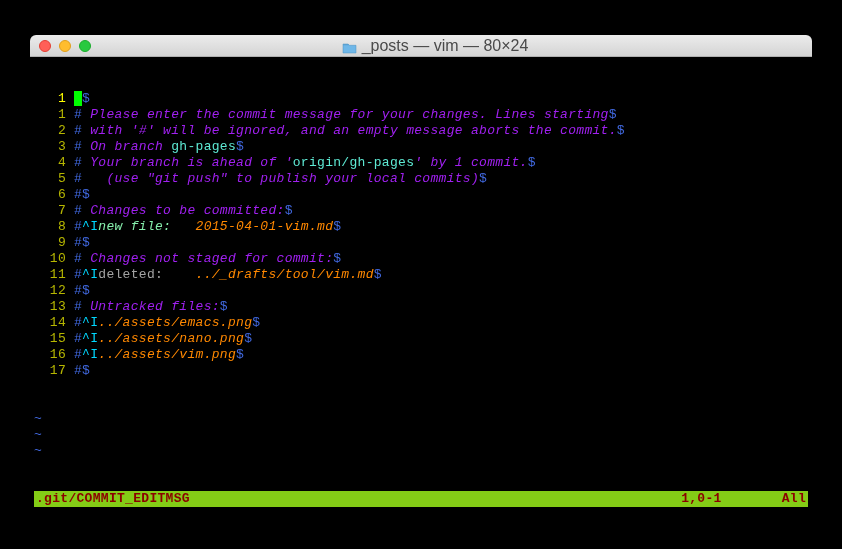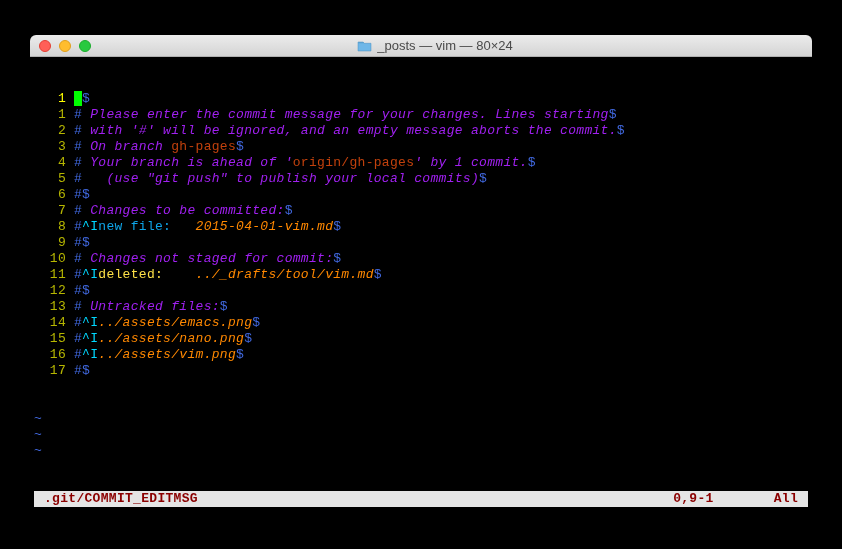--- a/index.html
+++ b/index.html
@@ -43,21 +43,21 @@
     .yellow { background: #ffbd2e; border: 0.5px solid #e09e1a; }
     .green { background: #28c940; border: 0.5px solid #1aad2b; }
     .title-center {
       position: absolute;
       left: 0; right: 0;
       display: flex;
       justify-content: center;
       align-items: center;
       gap: 5px;
       font-family: -apple-system, "Helvetica Neue", Arial, sans-serif;
-      font-size: 13px;
+      font-size: 16px;
       color: #4a4a4a;
       pointer-events: none;
       padding-left: 28px;
     }
     .folder-icon {
       width: 15px;
       height: 12px;
       display: inline-block;
     }
     .terminal {
@@ -77,32 +77,32 @@
       flex-shrink: 0;
     }
     .cursor-line .lnum { color: #ffff00; }
     .eol { color: #4169e1; }
     .hash { color: #4169e1; }
     .blockcursor {
       background: #00ff00;
       color: #000;
     }
     .comment { color: #a020f0; font-style: italic; }
-    .branch { color: #c2410c; }
+    .branch { color: #5eead4; }
     .listchar { color: #00d7ff; }
-    .newfile { color: #0ea5e9; }
-    .deleted { color: #fde047; }
+    .newfile { color: #86efac; font-style: italic; }
+    .deleted { color: #a3a3a3; }
     .filepath { color: #ff8800; font-style: italic; }
     .tilde { color: #4169e1; }
     .statusline {
-      background: #e5e5e5;
+      background: #84cc16;
       color: #8b0000;
       font-weight: bold;
       display: flex;
-      padding: 0 10px;
+      padding: 0 2px;
       line-height: 16px;
     }
     .status-left { flex: 1; }
     .status-mid { padding-right: 60px; }
     .status-right { }
     .blank { height: 14px; }
   </style>
 </head>
 <body>
 
@@ -122,18 +122,18 @@
       </span>
       <span>_posts — vim — 80×24</span>
     </div>
   </div>
 
   <div class="terminal">
     <div id="lines-container"><div class="row cursor-line"><span class="lnum">1</span><span><span class="blockcursor"> </span><span class="eol">$</span></span></div><div class="row"><span class="lnum">1</span><span><span class="hash">#</span><span class="comment"> Please enter the commit message for your changes. Lines starting</span><span class="eol">$</span></span></div><div class="row"><span class="lnum">2</span><span><span class="hash">#</span><span class="comment"> with '#' will be ignored, and an empty message aborts the commit.</span><span class="eol">$</span></span></div><div class="row"><span class="lnum">3</span><span><span class="hash">#</span><span class="comment"> On branch </span><span class="branch">gh-pages</span><span class="eol">$</span></span></div><div class="row"><span class="lnum">4</span><span><span class="hash">#</span><span class="comment"> Your branch is ahead of '</span><span class="branch">origin/gh-pages</span><span class="comment">' by 1 commit.</span><span class="eol">$</span></span></div><div class="row"><span class="lnum">5</span><span><span class="hash">#</span><span class="comment">   (use "git push" to publish your local commits)</span><span class="eol">$</span></span></div><div class="row"><span class="lnum">6</span><span><span class="hash">#</span><span class="eol">$</span></span></div><div class="row"><span class="lnum">7</span><span><span class="hash">#</span><span class="comment"> Changes to be committed:</span><span class="eol">$</span></span></div><div class="row"><span class="lnum">8</span><span><span class="hash">#</span><span class="listchar">^I</span><span class="newfile">new file:   </span><span class="filepath">2015-04-01-vim.md</span><span class="eol">$</span></span></div><div class="row"><span class="lnum">9</span><span><span class="hash">#</span><span class="eol">$</span></span></div><div class="row"><span class="lnum">10</span><span><span class="hash">#</span><span class="comment"> Changes not staged for commit:</span><span class="eol">$</span></span></div><div class="row"><span class="lnum">11</span><span><span class="hash">#</span><span class="listchar">^I</span><span class="deleted">deleted:    </span><span class="filepath">../_drafts/tool/vim.md</span><span class="eol">$</span></span></div><div class="row"><span class="lnum">12</span><span><span class="hash">#</span><span class="eol">$</span></span></div><div class="row"><span class="lnum">13</span><span><span class="hash">#</span><span class="comment"> Untracked files:</span><span class="eol">$</span></span></div><div class="row"><span class="lnum">14</span><span><span class="hash">#</span><span class="listchar">^I</span><span class="filepath">../assets/emacs.png</span><span class="eol">$</span></span></div><div class="row"><span class="lnum">15</span><span><span class="hash">#</span><span class="listchar">^I</span><span class="filepath">../assets/nano.png</span><span class="eol">$</span></span></div><div class="row"><span class="lnum">16</span><span><span class="hash">#</span><span class="listchar">^I</span><span class="filepath">../assets/vim.png</span><span class="eol">$</span></span></div><div class="row"><span class="lnum">17</span><span><span class="hash">#</span><span class="eol">$</span></span></div></div>
     <div id="tildes-container"><div class="row"><span class="tilde">~</span></div><div class="row"><span class="tilde">~</span></div><div class="row"><span class="tilde">~</span></div></div>
     <div class="statusline">
       <span class="status-left">.git/COMMIT_EDITMSG</span>
-      <span class="status-mid">0,9-1</span>
+      <span class="status-mid">1,0-1</span>
       <span class="status-right">All</span>
     </div>
     <div class="blank"></div>
   </div>
 </div>
 
 </body></html>

